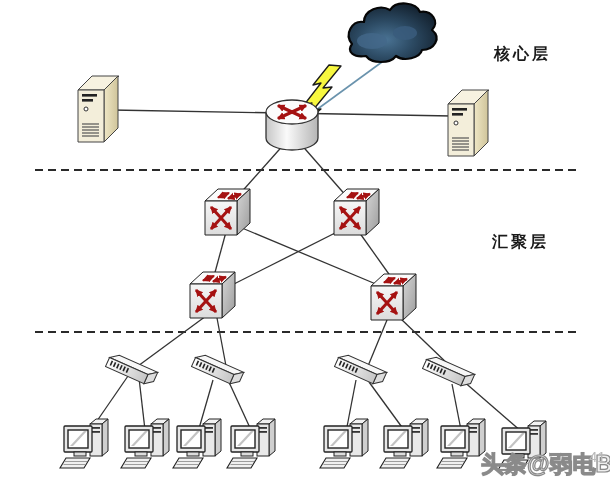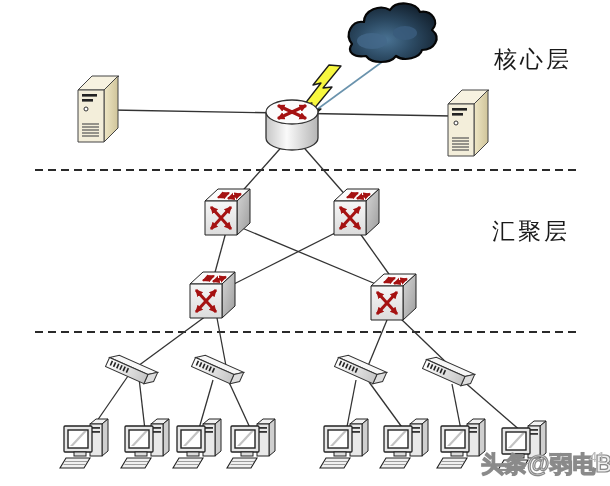--- a/index.html
+++ b/index.html
@@ -1,22 +1,22 @@
 <!DOCTYPE html>
 <html><head>
 <meta charset="utf-8">
 <style>
   html,body{margin:0;padding:0;background:#fff;}
   .stage{position:relative;width:610px;height:486px;background:#ffffff;overflow:hidden;
          font-family:"Liberation Sans","DejaVu Sans",sans-serif;}
   .stage svg{position:absolute;left:0;top:0;}
   .layer-label{position:absolute;font-family:"Liberation Serif","DejaVu Serif",serif;
-         font-size:23px;color:#1a1a1a;letter-spacing:3px;white-space:nowrap;}
+         font-size:16px;color:#1a1a1a;letter-spacing:3px;white-space:nowrap;font-weight:bold;}
   .lbl-core{left:494px;top:44px;}
-  .lbl-agg{left:492px;top:216px;}
+  .lbl-agg{left:492px;top:232px;}
   .lbl-access{left:495px;top:363px;letter-spacing:1px;}
   .watermark{position:absolute;left:481px;top:449px;font-size:23px;font-weight:bold;
          color:#eeeeee;-webkit-text-stroke:1.2px #8a8a8a;
          text-shadow:0 0 1px #999;white-space:nowrap;}
   .wm-artifact{position:absolute;left:589px;top:448px;font-size:15px;color:#b9b9b9;}
 </style>
 </head>
 <body>
 
 <div class="stage">

